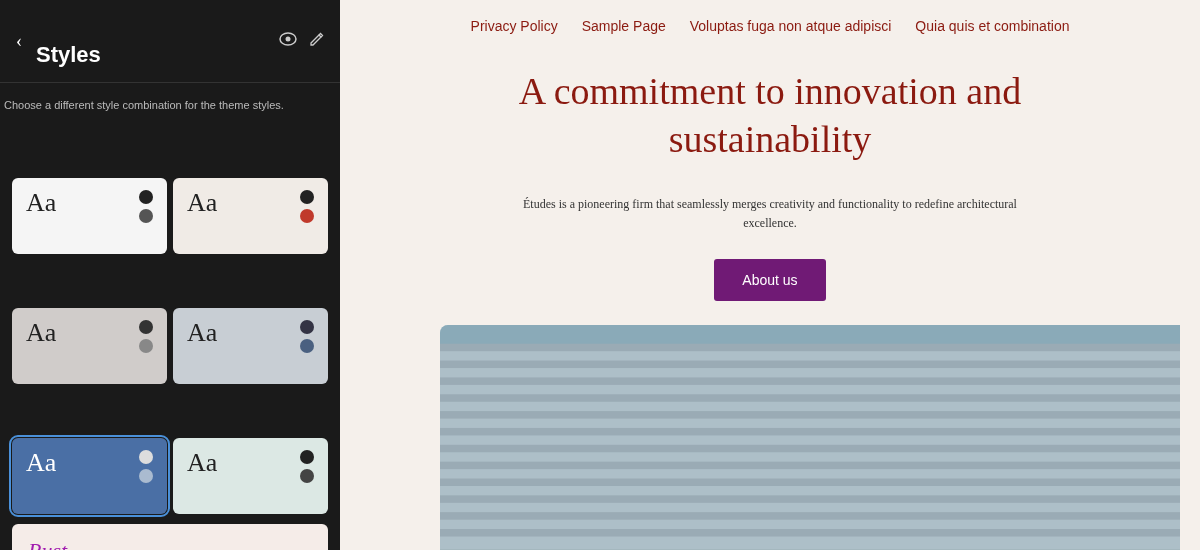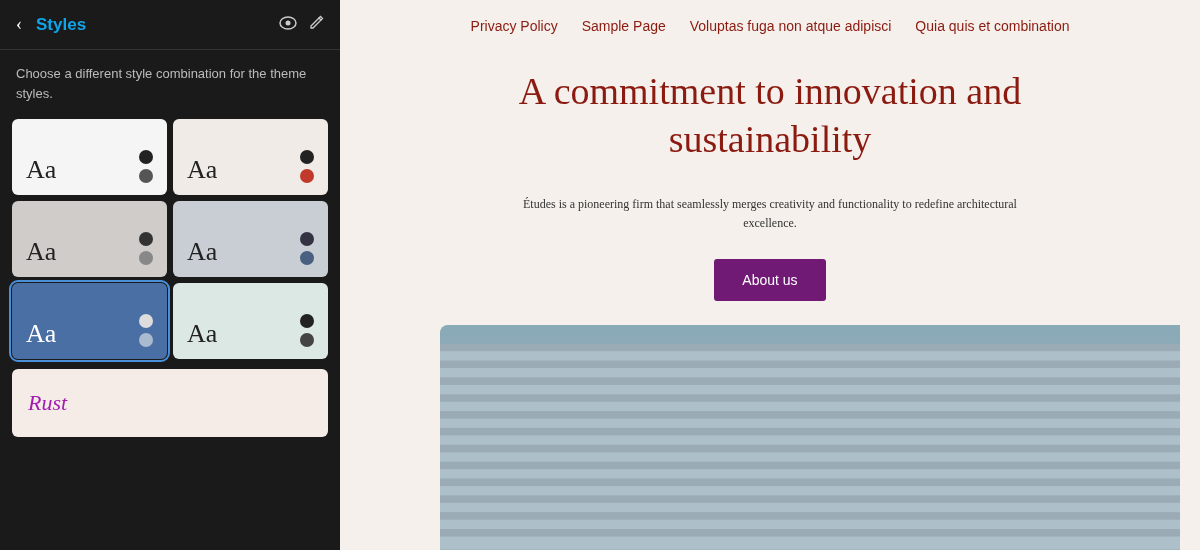--- a/index.html
+++ b/index.html
@@ -28,62 +28,64 @@
 
     .back-arrow {
       font-size: 18px;
       color: #fff;
       cursor: pointer;
       margin-right: 4px;
     }
 
     .panel-title {
       font-family: -apple-system, BlinkMacSystemFont, sans-serif;
-      font-size: 17px;
+      font-size: 22px;
       font-weight: 600;
-      color: #0ea5e9;
+      color: #ffffff;
       flex: 1;
+      margin-top: 28px;
     }
 
     .panel-icons {
       display: flex;
       gap: 12px;
       align-items: center;
     }
 
     .panel-icon {
       color: #ccc;
       font-size: 16px;
       cursor: pointer;
     }
 
     .panel-desc {
       font-family: -apple-system, BlinkMacSystemFont, sans-serif;
-      font-size: 13px;
+      font-size: 11px;
       color: #bbb;
-      padding: 14px 16px 12px;
+      padding: 14px 4px 12px;
       line-height: 1.5;
     }
 
     .styles-grid {
       display: grid;
       grid-template-columns: 1fr 1fr;
       gap: 6px;
       padding: 4px 12px 8px;
     }
 
     .style-card {
       border-radius: 6px;
       padding: 12px 14px;
       display: flex;
-      align-items: flex-end;
+      align-items: flex-start;
       justify-content: space-between;
       cursor: pointer;
       position: relative;
       height: 76px;
+      margin-top: 48px;
     }
 
     .style-card.selected {
       outline: 2px solid #4a90d9;
       outline-offset: 1px;
     }
 
     
     .card-white { background: #f5f5f5; }
     .card-pink { background: #f0ebe6; }

